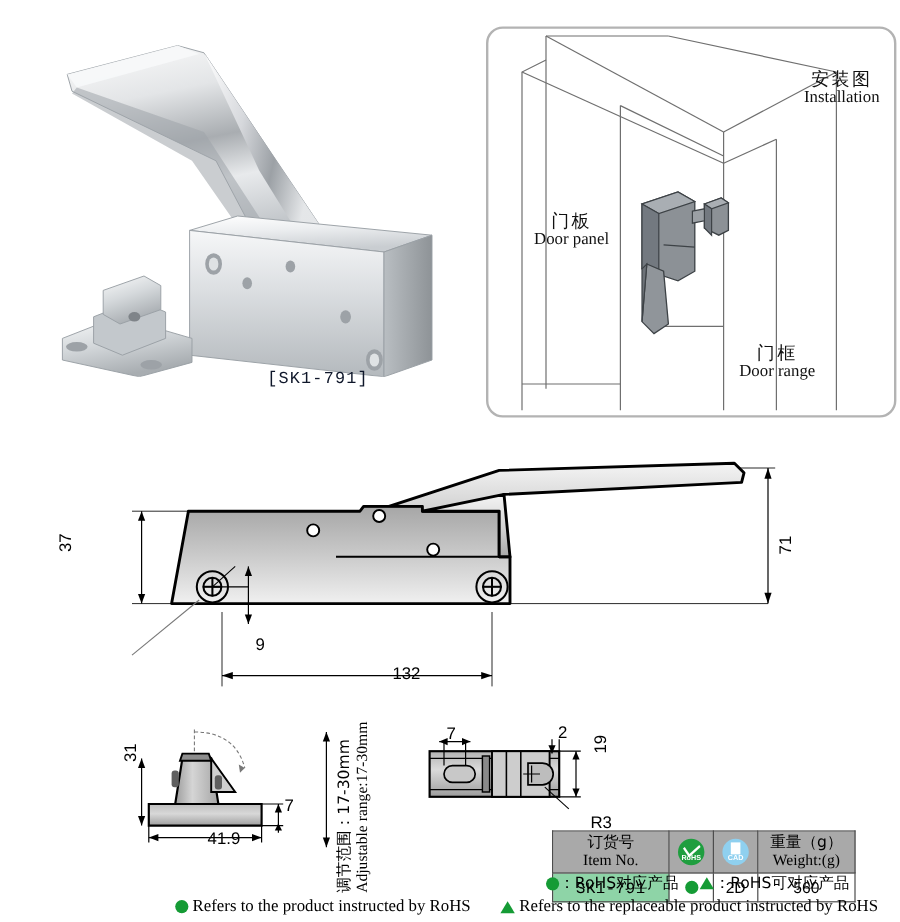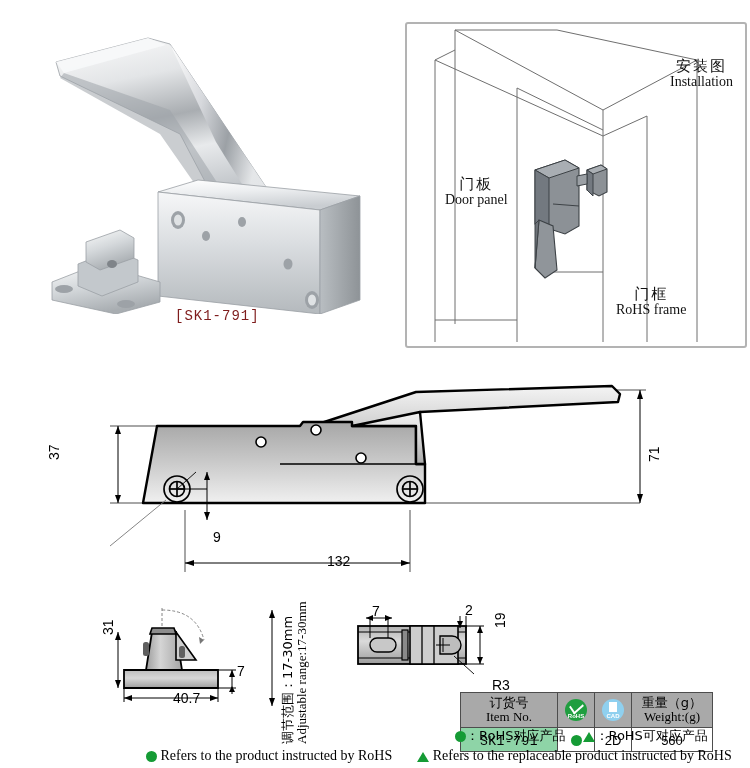--- a/index.html
+++ b/index.html
@@ -5,28 +5,28 @@
   html,body{margin:0;padding:0;background:#ffffff;}
   body{
     width:750px;height:768px;position:relative;overflow:hidden;
     font-family:"Liberation Serif", serif;color:#000;
   }
   .abs{position:absolute;}
 
   
   #photo-panel{left:20px;top:14px;width:370px;height:300px;}
   #photo-caption{
-    left:175px;top:308px;width:180px;text-align:left;
-    font-family:"Liberation Mono", monospace;font-size:14px;letter-spacing:1px;color:#7f1d1d;
+    left:175px;top:308px;width:180px;text-align:center;
+    font-family:"Liberation Mono", monospace;font-size:14px;letter-spacing:1px;color:#0f172a;
   }
 
   
   #install-panel{
     left:405px;top:22px;width:338px;height:322px;
-    border:2px solid #b3b3b3;border-radius:3px;background:#fff;
+    border:2px solid #b3b3b3;border-radius:14px;background:#fff;
   }
   .inst-label{
     position:absolute;text-align:center;line-height:1.08;color:#111;
   }
   .inst-label .cn{display:block;font-size:15px;font-family:"DejaVu Sans",sans-serif;letter-spacing:2px;}
   .inst-label .en{display:block;font-size:14px;font-family:"Liberation Serif",serif;}
   #lbl-install{right:12px;top:34px;}
   #lbl-door-panel{left:38px;top:152px;}
   #lbl-door-frame{left:196px;top:262px;padding-left:13px;}
 
@@ -239,21 +239,21 @@
     <span class="en">Installation</span>
   </div>
 
   <div class="inst-label" id="lbl-door-panel">
     <span class="cn">门板</span>
     <span class="en">Door panel</span>
   </div>
 
   <div class="inst-label" id="lbl-door-frame">
     <span class="cn">门框</span>
-    <span class="en">RoHS frame</span>
+    <span class="en">Door range</span>
   </div>
 </div>
 
 <div class="abs" id="main-drawing">
   <svg width="750" height="250" viewBox="0 0 750 250">
     <defs>
       <linearGradient id="gPlanBody" x1="0" y1="0" x2="0" y2="1">
         <stop offset="0%" stop-color="#a6a6a6"></stop>
         <stop offset="45%" stop-color="#c6c6c6"></stop>
         <stop offset="100%" stop-color="#f0f0f0"></stop>
@@ -400,21 +400,21 @@
       <path d="M172 12 l-3 8 h6 z" fill="#000" stroke="none"></path>
       <path d="M172 108 l-3 -8 h6 z" fill="#000" stroke="none"></path>
     </g>
   </svg>
 </div>
 
 <div class="dim abs" style="left:88px;top:635px;">
   <span class="dim vert" style="display:inline-block;position:absolute;left:12px;top:0;">31</span>
 </div>
 
-<div class="dim abs" style="left:173px;top:690px;">40.7</div>
+<div class="dim abs" style="left:173px;top:690px;">41.9</div>
 
 <div class="dim abs" style="left:237px;top:663px;">7</div>
 
 <div class="abs" id="adj-range">
   <span class="cn">调节范围：17-30mm</span>
   <span class="en">Adjustable range:17-30mm</span>
 </div>
 
 <div class="abs" style="left:348px;top:612px;width:170px;height:100px;">
   <svg width="170" height="100" viewBox="0 0 170 100">

